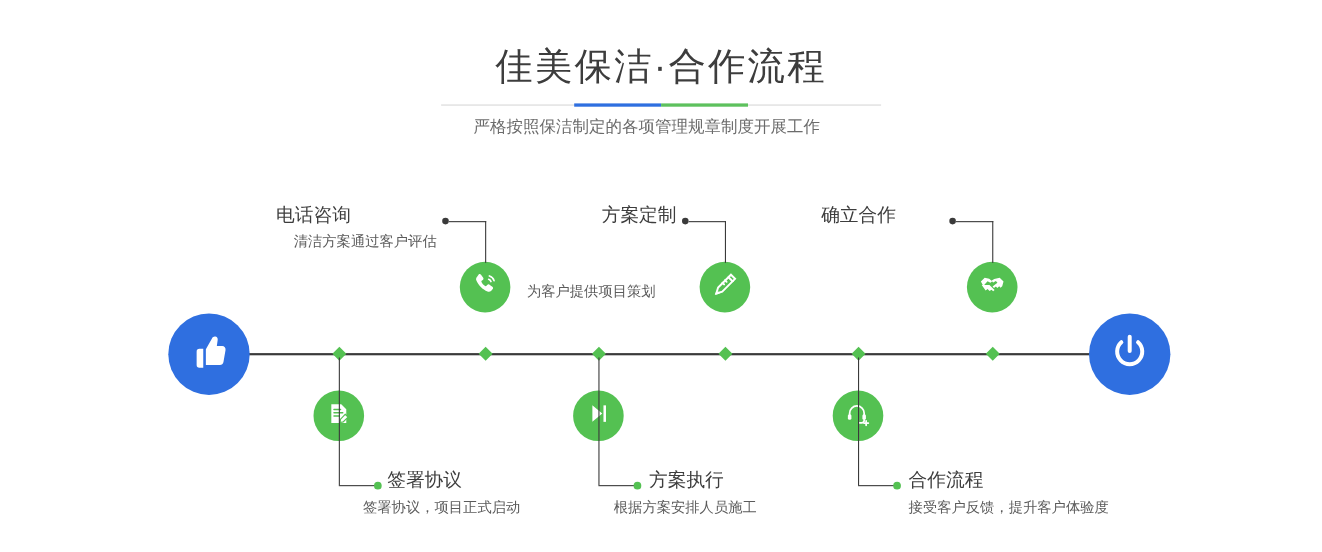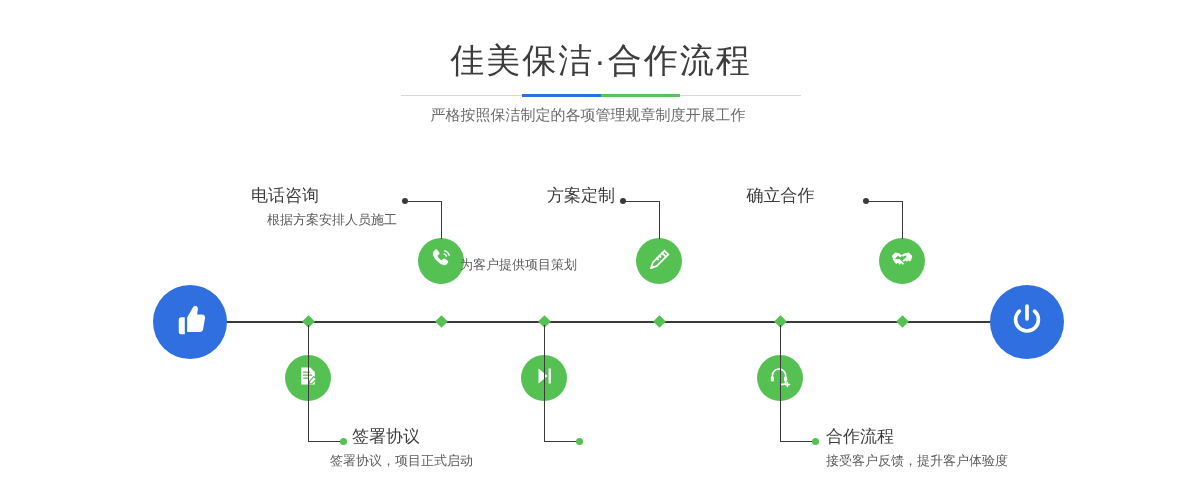--- a/index.html
+++ b/index.html
@@ -200,21 +200,21 @@
         <path d="M15 7.3a2.9 2.9 0 0 1 1.9 1.9" stroke="#ffffff" stroke-width="1.4" fill="none" stroke-linecap="round"></path>
       </svg>
     </span>
   </div>
   <div class="diamond" style="left:437px;"></div>
   <div class="connector v" style="left:441px; top:201px; height:38px;"></div>
   <div class="connector h" style="left:408px; top:201px; width:34px;"></div>
   <div class="dot-dark" style="left:402px; top:198px;"></div>
   <div class="label above" style="left:251px; top:185px; width:146px; text-align:right;">
     <span class="main" style="text-align:left;">电话咨询</span>
-    <span class="sub" style="text-align:right;">根据方案安排人员施工</span>
+    <span class="sub" style="text-align:right;">清洁方案通过客户评估</span>
   </div>
 
   <div class="node" style="left:285px; top:355px;">
     <span>
       <svg width="24" height="24" viewBox="0 0 24 24" fill="#ffffff">
         <path d="M5.2 3.4h9l4.6 4.6v12.6H5.2z" fill="#ffffff"></path>
         <path d="M7.6 8.2h6M7.6 11.2h8M7.6 14.2h5" stroke="#54c152" stroke-width="1.3" stroke-linecap="round"></path>
         <path d="M17.8 12.6l2.6 2.6-4.4 4.4-3 .5.6-3z" fill="#ffffff" stroke="#54c152" stroke-width="1.1"></path>
       </svg>
     </span>
@@ -237,35 +237,39 @@
         <path d="M9.4 10.6l1.4 1.4M11.6 8.4l1.4 1.4"></path>
       </svg>
     </span>
   </div>
   <div class="diamond" style="left:655px;"></div>
   <div class="connector v" style="left:659px; top:201px; height:38px;"></div>
   <div class="connector h" style="left:626px; top:201px; width:34px;"></div>
   <div class="dot-dark" style="left:620px; top:198px;"></div>
   <div class="label above" style="left:460px; top:185px; width:155px; text-align:right;">
     <span class="main" style="text-align:right;">方案定制</span>
-    <span class="sub" style="text-align:left;margin-top:48px;">为客户提供项目策划</span>
+    <span class="sub" style="text-align:center;margin-top:48px;">为客户提供项目策划</span>
   </div>
 
   <div class="node" style="left:521px; top:355px;">
     <span>
       <svg width="24" height="24" viewBox="0 0 24 24" fill="#ffffff">
         <path d="M6.5 4.5l9 7.5-9 7.5z"></path>
         <rect x="16.6" y="4.5" width="2.3" height="15"></rect>
       </svg>
     </span>
   </div>
   <div class="diamond" style="left:540px;"></div>
   <div class="connector v" style="left:544px; top:325px; height:116px;"></div>
   <div class="connector h" style="left:544px; top:441px; width:34px;"></div>
   <div class="dot-green" style="left:576px; top:438px;"></div>
+  <div class="label" style="left:590px; top:426px;">
+    <span class="main">方案执行</span>
+    <span class="sub" style="margin-left:-32px;">根据方案安排人员施工</span>
+  </div>
 
   <div class="node" style="left:879px; top:238px;">
     <span>
       <svg width="26" height="26" viewBox="0 0 24 24" fill="#ffffff">
         <path d="M2.5 9.2l3.2-3.2 3.8.8 2.5 2.1-1.5 1.4-2.4-1.4-3.6 4z"></path>
         <path d="M21.5 9.2l-3.2-3.2-4.6 1-2.3 1.6 1.4 1.4 2.3-1.2 1.3 1.3-4.1 3.3 1.2 1.2 1.6-1.3 1.2 1.2 1.6-1.3 1.1 1.1 1.4-1.1z"></path>
         <path d="M3.2 12.1l3.3 4.6 1.6-1.2 1.7 1.7 1.6-1.2 1.4 1.4 1.2-1.1-4.3-4.2z"></path>
       </svg>
     </span>
   </div>

